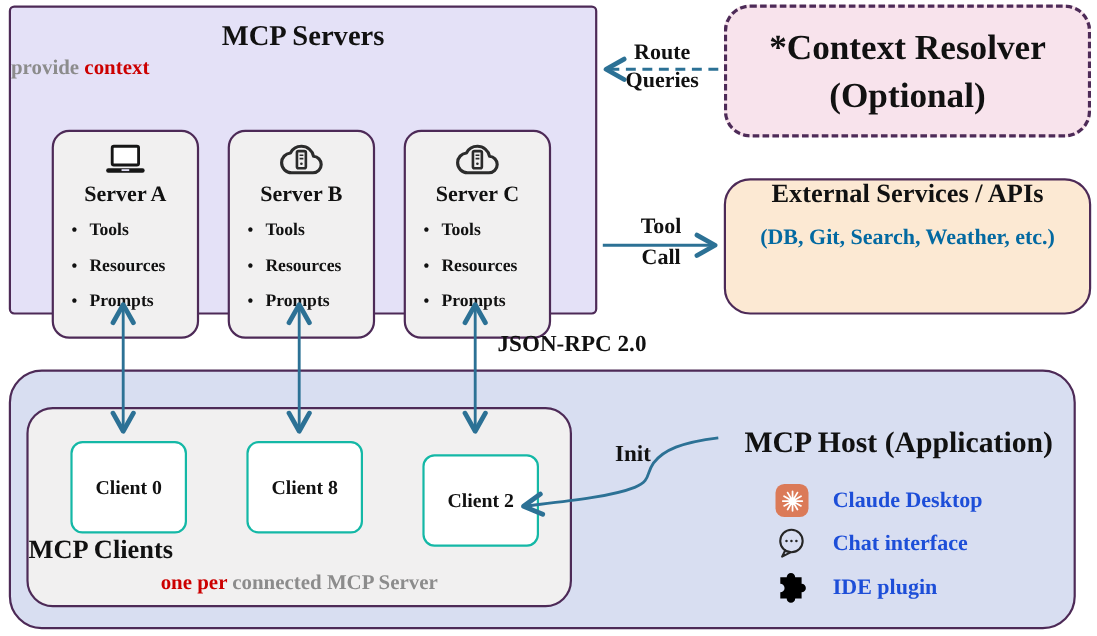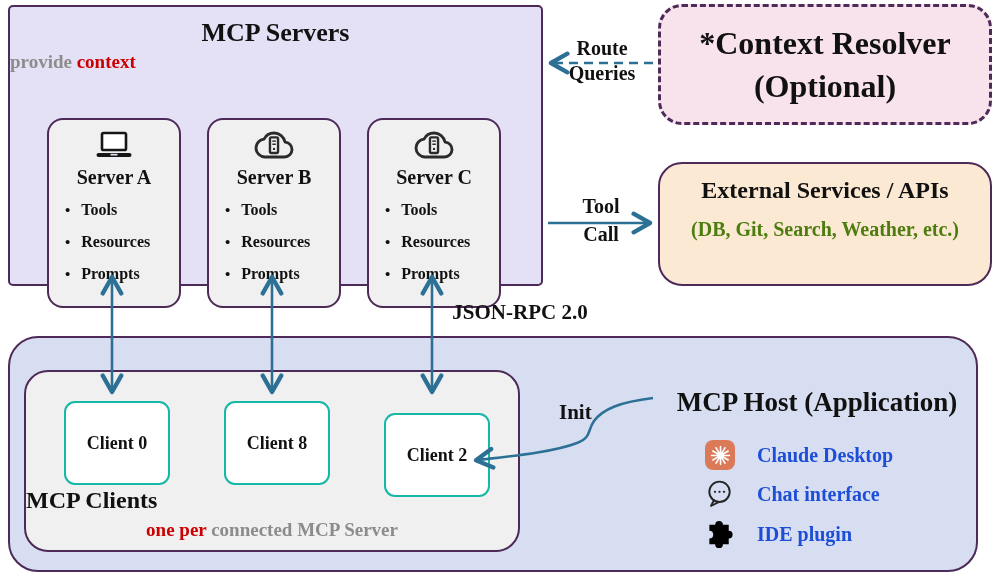--- a/index.html
+++ b/index.html
@@ -11,30 +11,30 @@
   .abs { position:absolute; }
 
   
   .panel { position:absolute; border:2.5px solid #4D2A57; box-sizing:border-box; }
   .servers-panel { left:8px; top:5px; width:535px; height:281px; background:#E4E1F7; border-radius:5px; }
   .host-panel   { left:8px; top:336px; width:970px; height:236px; background:#D8DEF1; border-radius:30px; }
   .clients-panel{ left:14px; top:32px; width:496px; height:182px; background:#F1F0F0; border-radius:24px; border:2.5px solid #4D2A57; position:absolute; box-sizing:border-box;}
   .resolver-box { left:658px; top:4px; width:334px; height:121px; background:#F8E3EC; border:3px dashed #4D2A57; border-radius:24px;
                   display:flex; flex-direction:column; align-items:center; justify-content:center; text-align:center; }
   .external-box { left:658px; top:162px; width:334px; height:124px; background:#FCE9D3; border-radius:24px;
-                  display:flex; flex-direction:column; align-items:center; padding-top:13px; }
+                  display:flex; flex-direction:column; align-items:center; }
 
   
   .servers-title { margin-top:12px; text-align:center; font-size:26px; line-height:1.1; }
   .servers-sub   { text-align:left; font-size:19px; margin-top:3px; }
   .gray-txt { color:#8C8C8C; }
   .red-txt  { color:#CC0000; }
   .resolver-line { font-size:32px; line-height:1.32; }
   .external-title { font-size:24px; }
-  .external-sub   { font-size:20px; color:#4d7c0f; margin-top:14px; }
+  .external-sub   { font-size:20px; color:#0369a1; margin-top:14px; }
 
   
   .server-card {
     position:absolute; top:83px; width:134px; height:190px; background:#F1F0F0;
     border:2px solid #4D2A57; border-radius:16px; box-sizing:border-box;margin-top:28px;
   }
   .card-a { left:37px; } .card-b { left:197px; } .card-c { left:357px; }
   .card-icon { height:38px; margin-top:6px; display:flex; align-items:center; justify-content:center; }
   .card-name { text-align:center; font-size:20px; margin-top:2px; }
   .card-list { list-style:none; margin:12px 0 0 0; padding:0 0 0 16px; }

